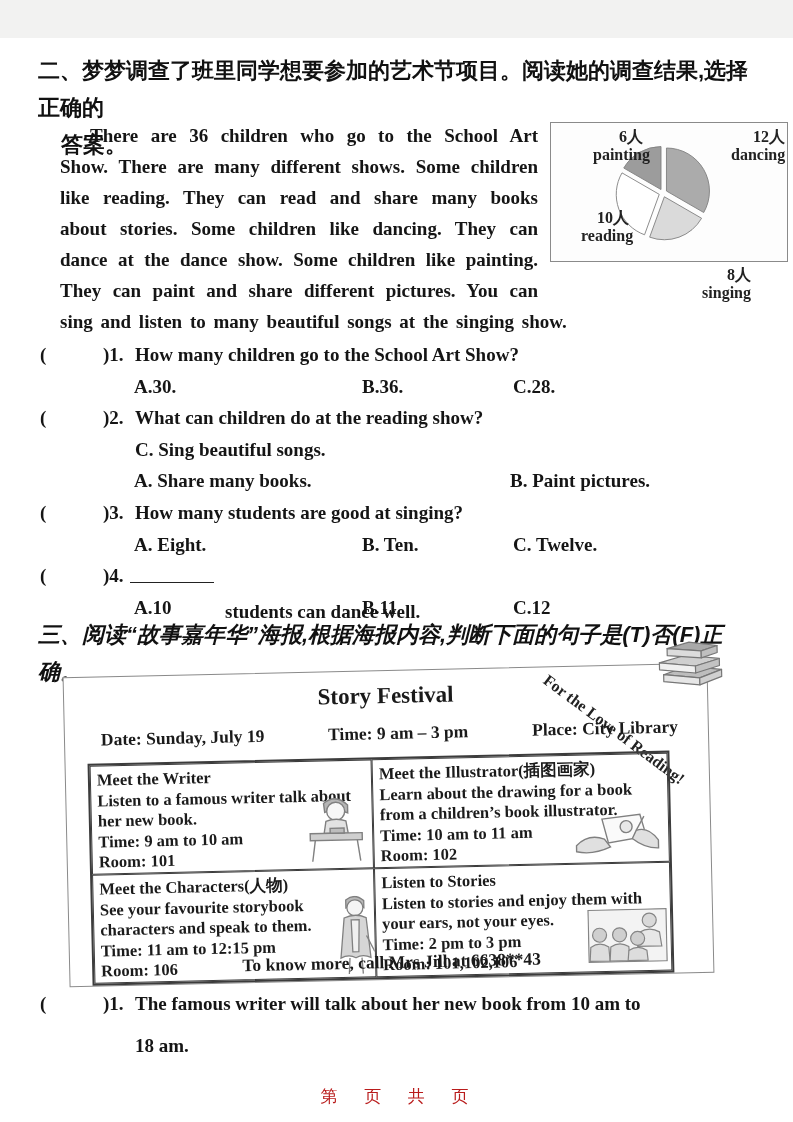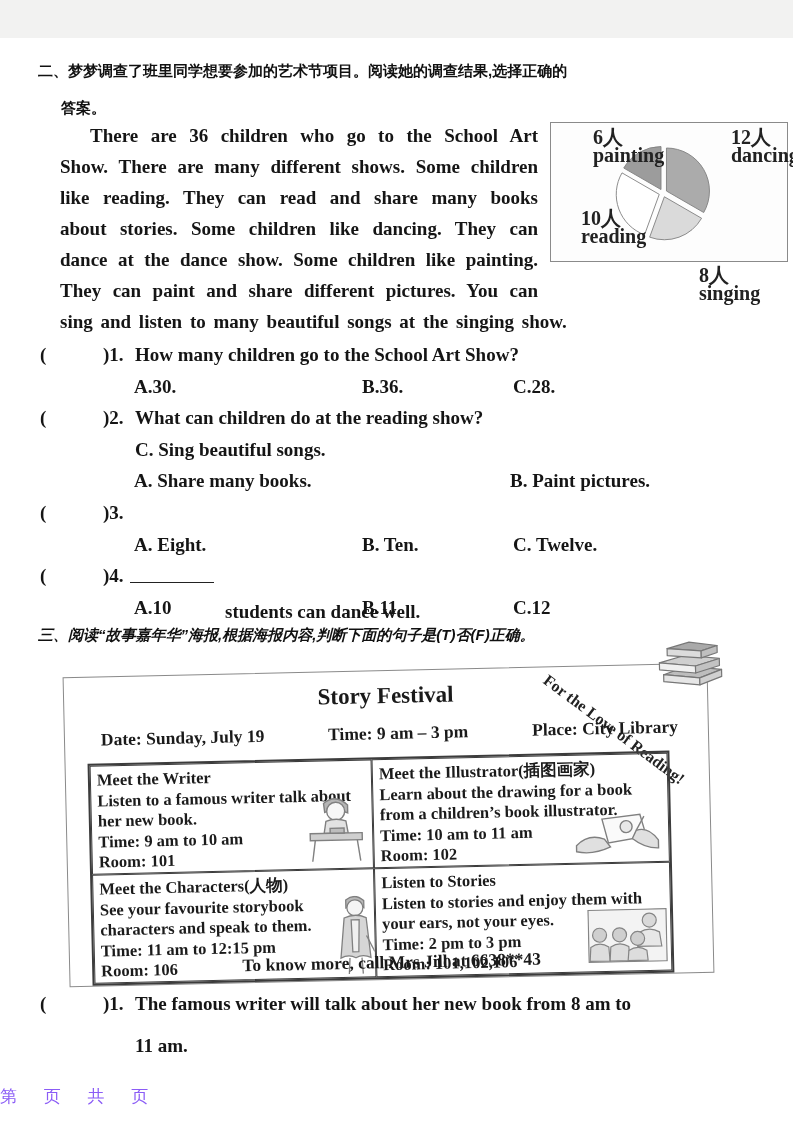--- a/index.html
+++ b/index.html
@@ -2,33 +2,33 @@
 <html><head>
 <meta charset="utf-8">
 <style>
   html,body{margin:0;padding:0;background:#ffffff;}
   #page{position:relative;width:793px;height:1122px;background:#ffffff;overflow:hidden;
         font-family:"Liberation Serif",serif;color:#1c1c1c;}
   .topstrip{position:absolute;left:0;top:0;width:793px;height:38px;background:#f2f2f1;}
 
   
   .cn-head{position:absolute;left:38px;width:724px;font-family:"Liberation Sans",sans-serif;
-           font-weight:700;font-size:15px;line-height:37px;color:#111;}
+           font-weight:700;font-size:22px;line-height:37px;color:#111;}
   #sec2-head{top:52px;}
   #sec3-head{top:616px;font-style:italic;}
   .cn-indent{padding-left:23px;}
 
   
   #passage{position:absolute;left:60px;top:120px;width:728px;
            font-weight:700;font-size:19px;line-height:31px;text-align:justify;
            text-indent:30px;word-spacing:3px;color:#151515;}
   #chart-box{float:right;width:236px;height:138px;margin:2px 0 14px 12px;
              border:1px solid #8a8a8a;position:relative;background:#fdfdfd;
              font-family:"Liberation Serif",serif;}
-  .pie-label{position:absolute;text-align:left;font-weight:700;font-size:20px;line-height:18px;color:#222;}
+  .pie-label{position:absolute;text-align:right;font-weight:700;font-size:16px;line-height:18px;color:#222;}
   #lbl-painting{left:12px;top:5px;width:80px;}
   #lbl-dancing{left:150px;top:5px;width:84px;}
   #lbl-reading{left:0px;top:86px;width:78px;}
   #lbl-singing{left:118px;top:100px;width:82px;margin-top:43px;}
   #pie-svg{position:absolute;left:62px;top:20px;}
 
   
   .qblock{position:absolute;left:38px;width:724px;font-weight:700;font-size:19px;color:#151515;}
   #q-sec2{top:339px;}
   #q-sec3{top:988px;}
@@ -64,22 +64,22 @@
   #icon-wizard{right:0px;top:26px;}
   #icon-story{right:3px;bottom:3px;}
   #c3 .cdesc{padding-right:30px;}
   #poster-footer{position:absolute;left:0;bottom:6px;width:100%;text-align:center;
                  font-weight:700;font-size:17.5px;color:#1a1a1a;}
   #ribbon{position:absolute;left:487px;top:4px;transform:rotate(38deg);transform-origin:0 0;
           font-weight:700;font-size:16px;white-space:nowrap;color:#222;}
   #books-icon{position:absolute;left:578px;top:-28px;}
 
   
-  #page-footer{position:absolute;left:0;top:1085px;width:100%;text-align:left;
-               font-family:"Liberation Sans",sans-serif;font-size:17px;color:#8b5cf6;
+  #page-footer{position:absolute;left:0;top:1085px;width:100%;text-align:center;
+               font-family:"Liberation Sans",sans-serif;font-size:17px;color:#b91c1c;
                word-spacing:14px;letter-spacing:4px;}
 </style>
 </head>
 <body>
 
 <div id="page">
   <div class="topstrip"></div>
 
   <div class="cn-head" id="sec2-head">
     <div>二、梦梦调查了班里同学想要参加的艺术节项目。阅读她的调查结果,选择正确的</div>
@@ -133,20 +133,21 @@
     <div class="qrow">
       <span class="p-cont">C. Sing beautiful songs.</span>
     </div>
     <div class="qrow">
       <span class="p-a">A. Share many books.</span>
       <span class="p-b2">B. Paint pictures.</span>
     </div>
     <div class="qrow">
       <span class="p-paren">(</span>
       <span class="p-num">)3.</span>
+      <span class="p-text">How many students are good at singing?</span>
     </div>
     <div class="qrow">
       <span class="p-a">A. Eight.</span>
       <span class="p-b">B. Ten.</span>
       <span class="p-c">C. Twelve.</span>
     </div>
     <div class="qrow">
       <span class="p-paren">(</span>
       <span class="p-num">)4.</span>
       <span class="blank"></span>
@@ -262,21 +263,21 @@
         </span>
       </div>
     </div>
     <div id="poster-footer">To know more, call Mrs Jill at 6638**43</div>
   </div>
 
   <div class="qblock" id="q-sec3">
     <div class="qrow">
       <span class="p-paren">(</span>
       <span class="p-num">)1.</span>
-      <span class="p-text">The famous writer will talk about her new book from 8 am to</span>
+      <span class="p-text">The famous writer will talk about her new book from 10 am to</span>
     </div>
     <div class="qrow" style="height:42px;line-height:52px;">
-      <span class="p-cont">11 am.</span>
+      <span class="p-cont">18 am.</span>
     </div>
   </div>
 
   <div id="page-footer">第 页 共 页</div>
 </div>
 
 </body></html>

